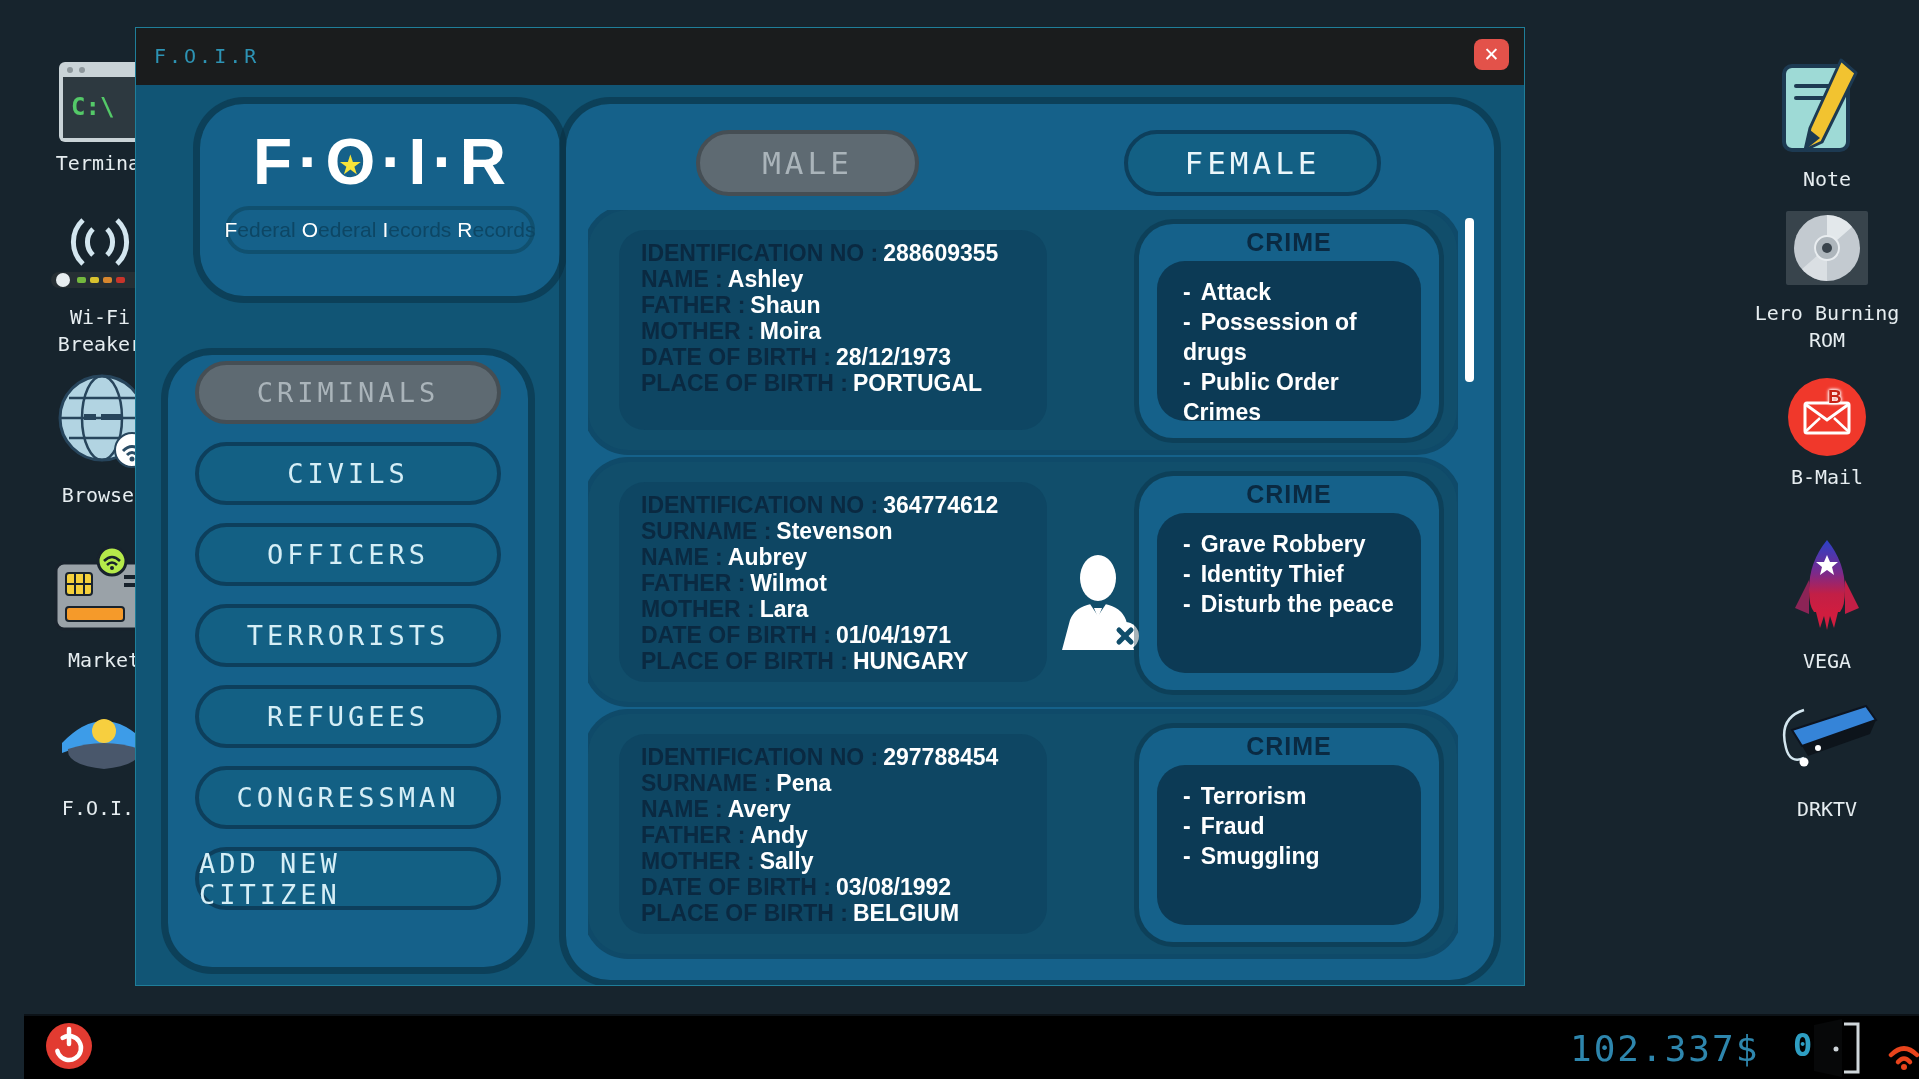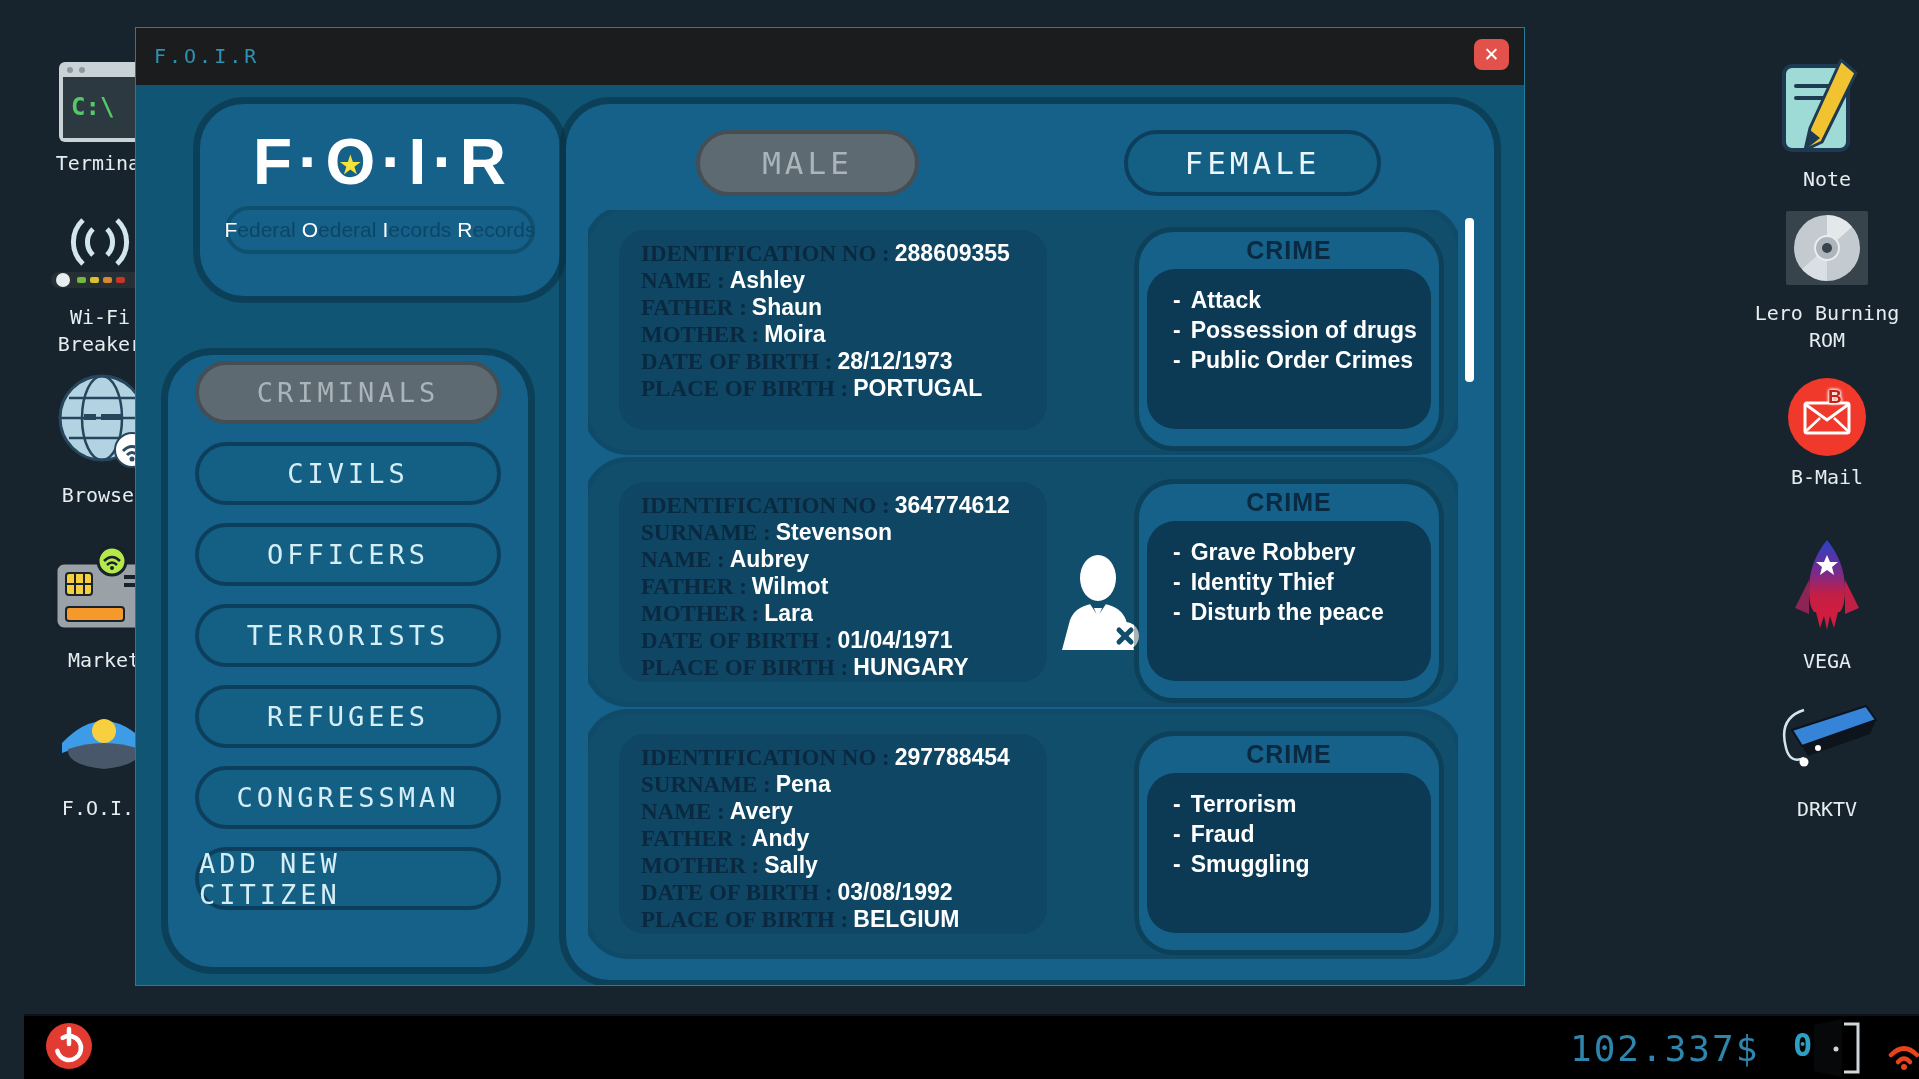--- a/index.html
+++ b/index.html
@@ -61,27 +61,27 @@
     display:flex;align-items:center;justify-content:center;box-sizing:border-box;cursor:pointer;}
   .tabs .tab:nth-of-type(1){left:130px;width:223px;}
   .tabs .tab:nth-of-type(2){left:558px;width:257px;}
 
   .records-viewport{position:absolute;left:22px;top:106px;width:870px;height:760px;overflow:hidden;}
   .record-card{position:relative;width:869px;height:240px;margin-bottom:12px;border-radius:40px;background:#114e6b;
     box-shadow:0 0 0 5px rgba(7,40,56,.4);box-sizing:border-box;}
   .info-panel{position:absolute;left:31px;top:20px;width:428px;height:200px;border-radius:26px;background:#0e4663;
     padding:10px 0 0 22px;box-sizing:border-box;}
   .field{font-size:23px;font-weight:bold;line-height:26px;white-space:nowrap;}
-  .field .lbl{color:#0a2941;font-family:Liberation Serif, serif;}
+  .field .lbl{color:#0a2941;}
   .field .val{color:#ffffff;margin-left:5px;}
   .remove-btn{position:absolute;left:470px;top:92px;width:88px;height:98px;cursor:pointer;}
   .crime-panel{position:absolute;left:551px;top:14px;width:300px;height:214px;border-radius:34px;background:#15618a;
-    box-shadow:0 0 0 5px rgba(7,40,56,.35);margin-top:8px;}
+    box-shadow:0 0 0 5px rgba(7,40,56,.35);}
   .crime-title{text-align:center;margin-top:4px;font-size:25px;font-weight:bold;color:#0a2a42;letter-spacing:1px;}
-  .crime-inner{margin:4px auto 0;width:284px;height:160px;border-radius:28px;background:#0c3a55;padding-top:16px;box-sizing:border-box;}
+  .crime-inner{margin:4px auto 0;width:264px;height:160px;border-radius:28px;background:#0c3a55;padding-top:16px;box-sizing:border-box;}
   .crime-item{margin-left:26px;font-size:23px;font-weight:bold;color:#fff;line-height:30px;}
   .crime-item .bullet{margin-right:10px;}
   .scrollbar-thumb{position:absolute;right:20px;top:114px;width:9px;height:164px;background:#ffffff;border-radius:4px;cursor:pointer;}
 </style>
 </head>
 <body>
 
 <div class="dicon" style="left:24px;top:62px">
   <div class="term">
     <div class="term-dot" style="left:8px"></div>

